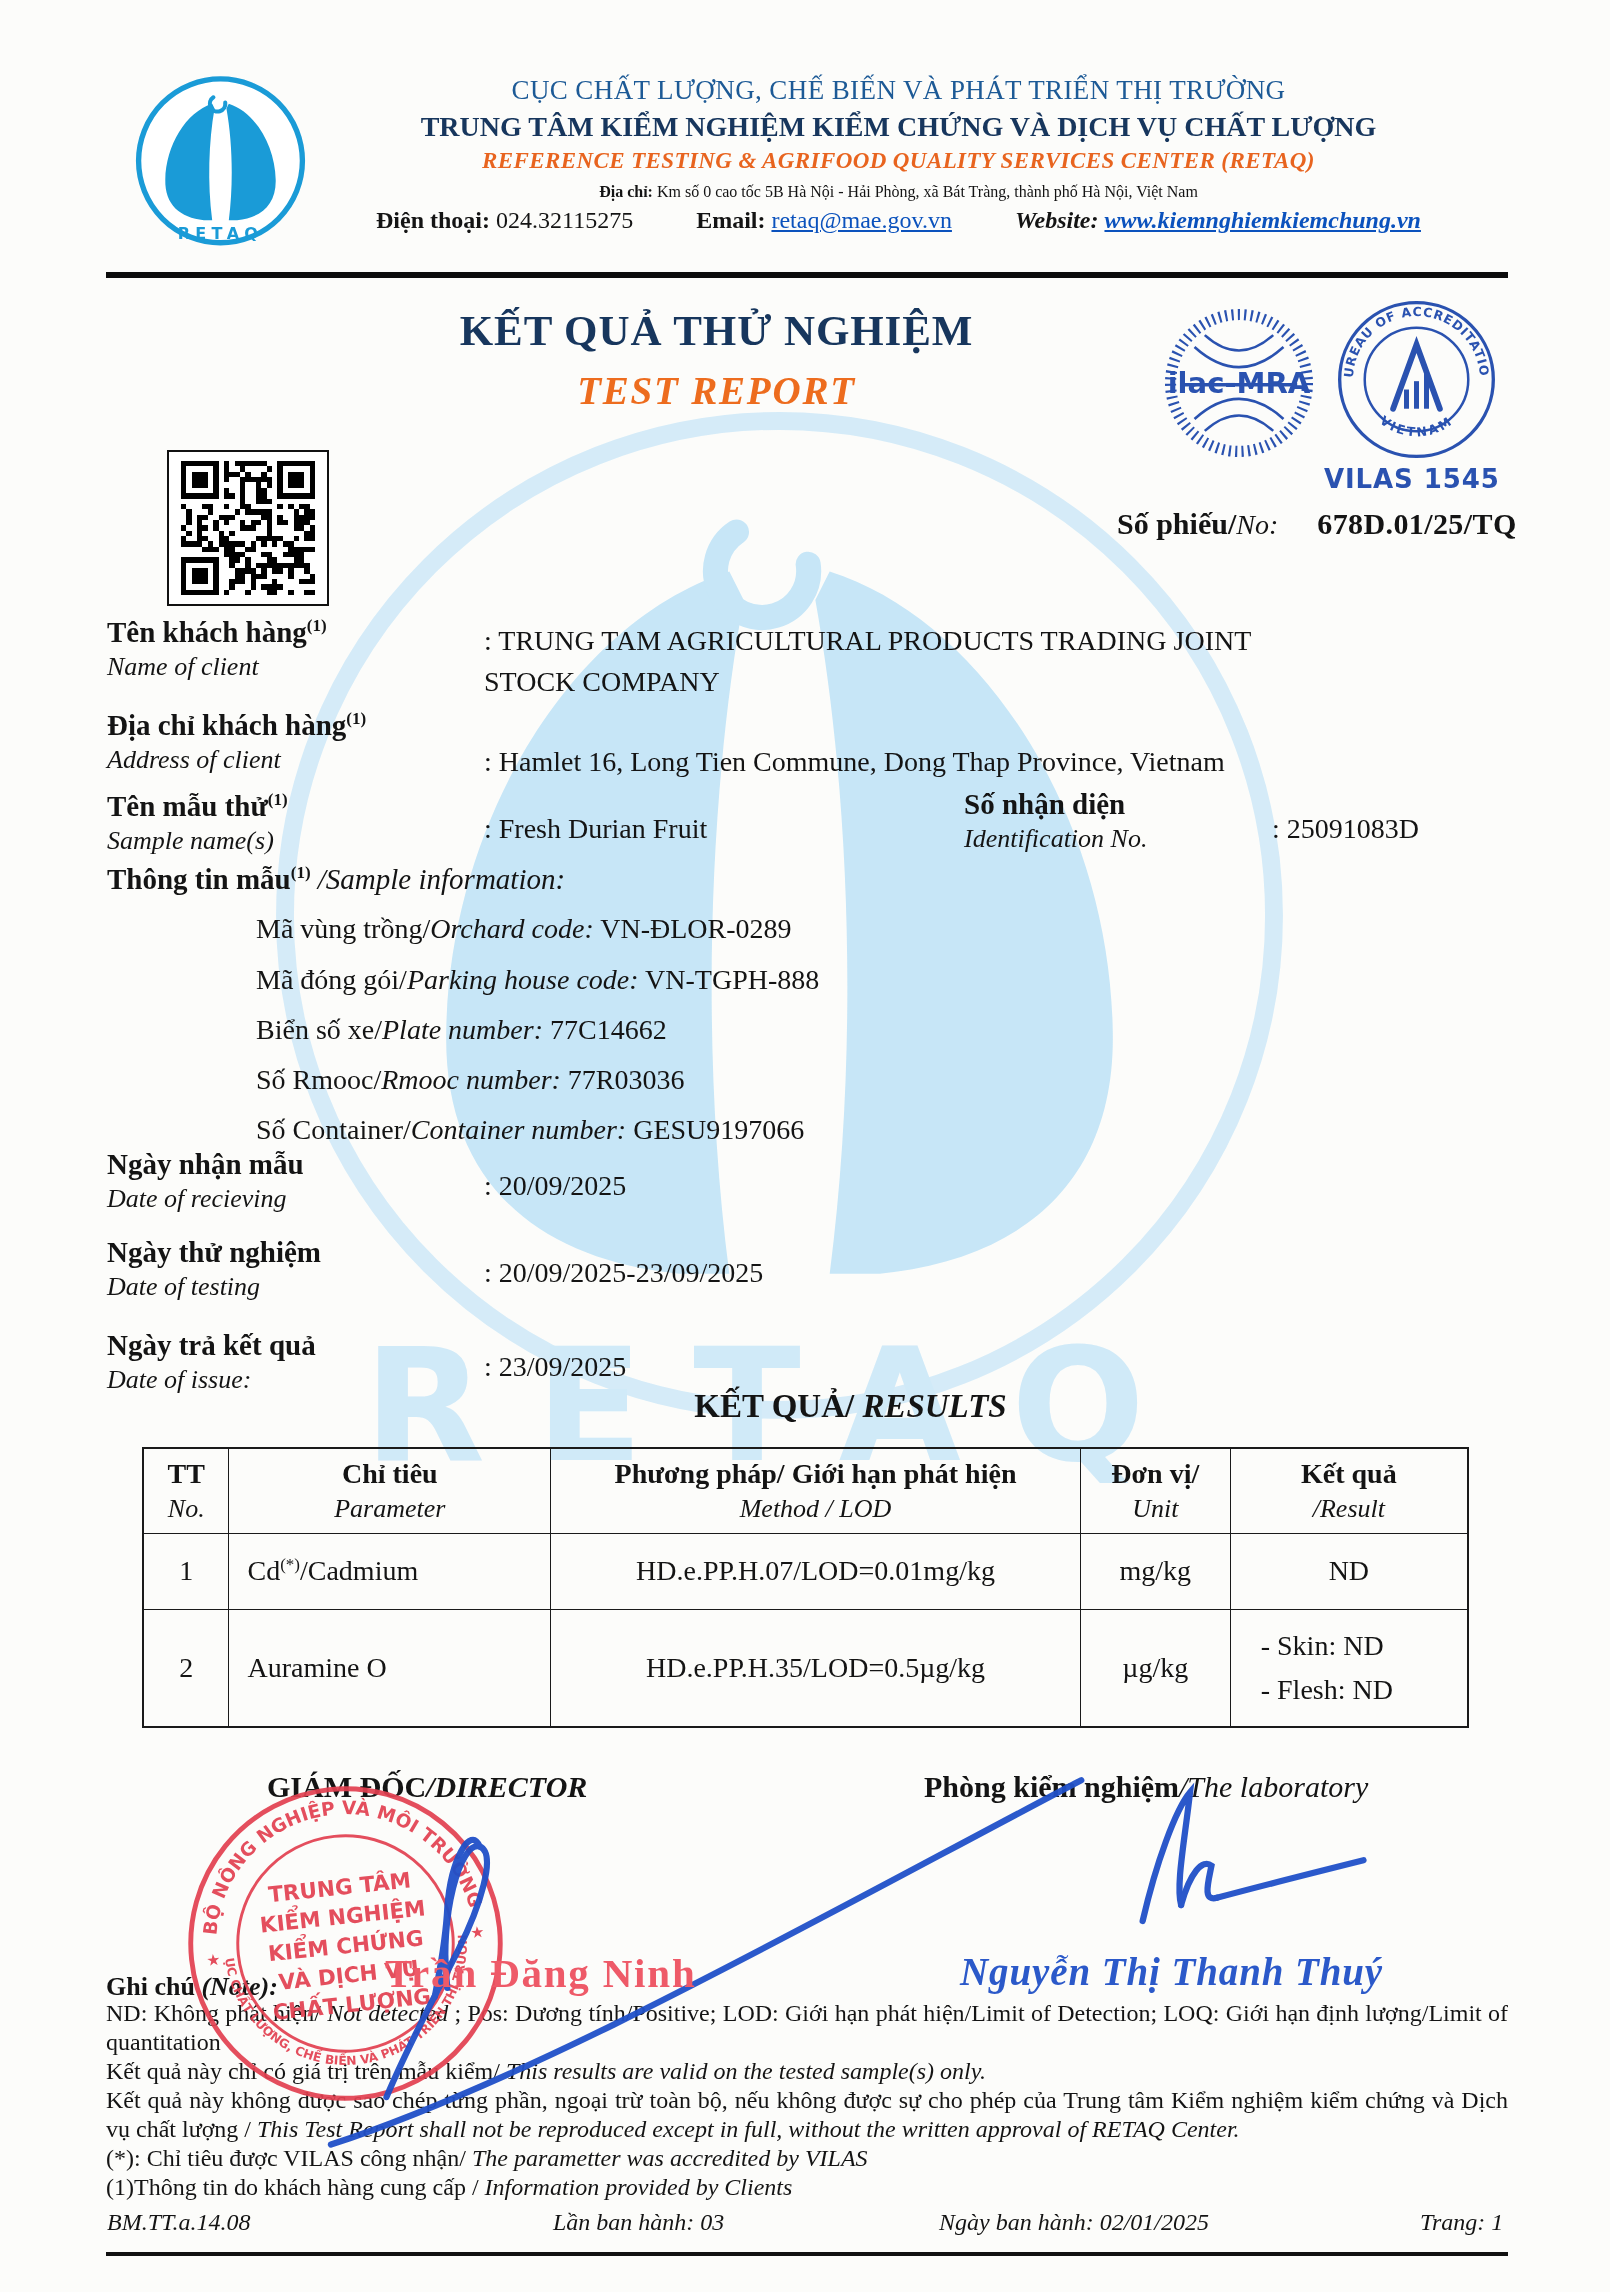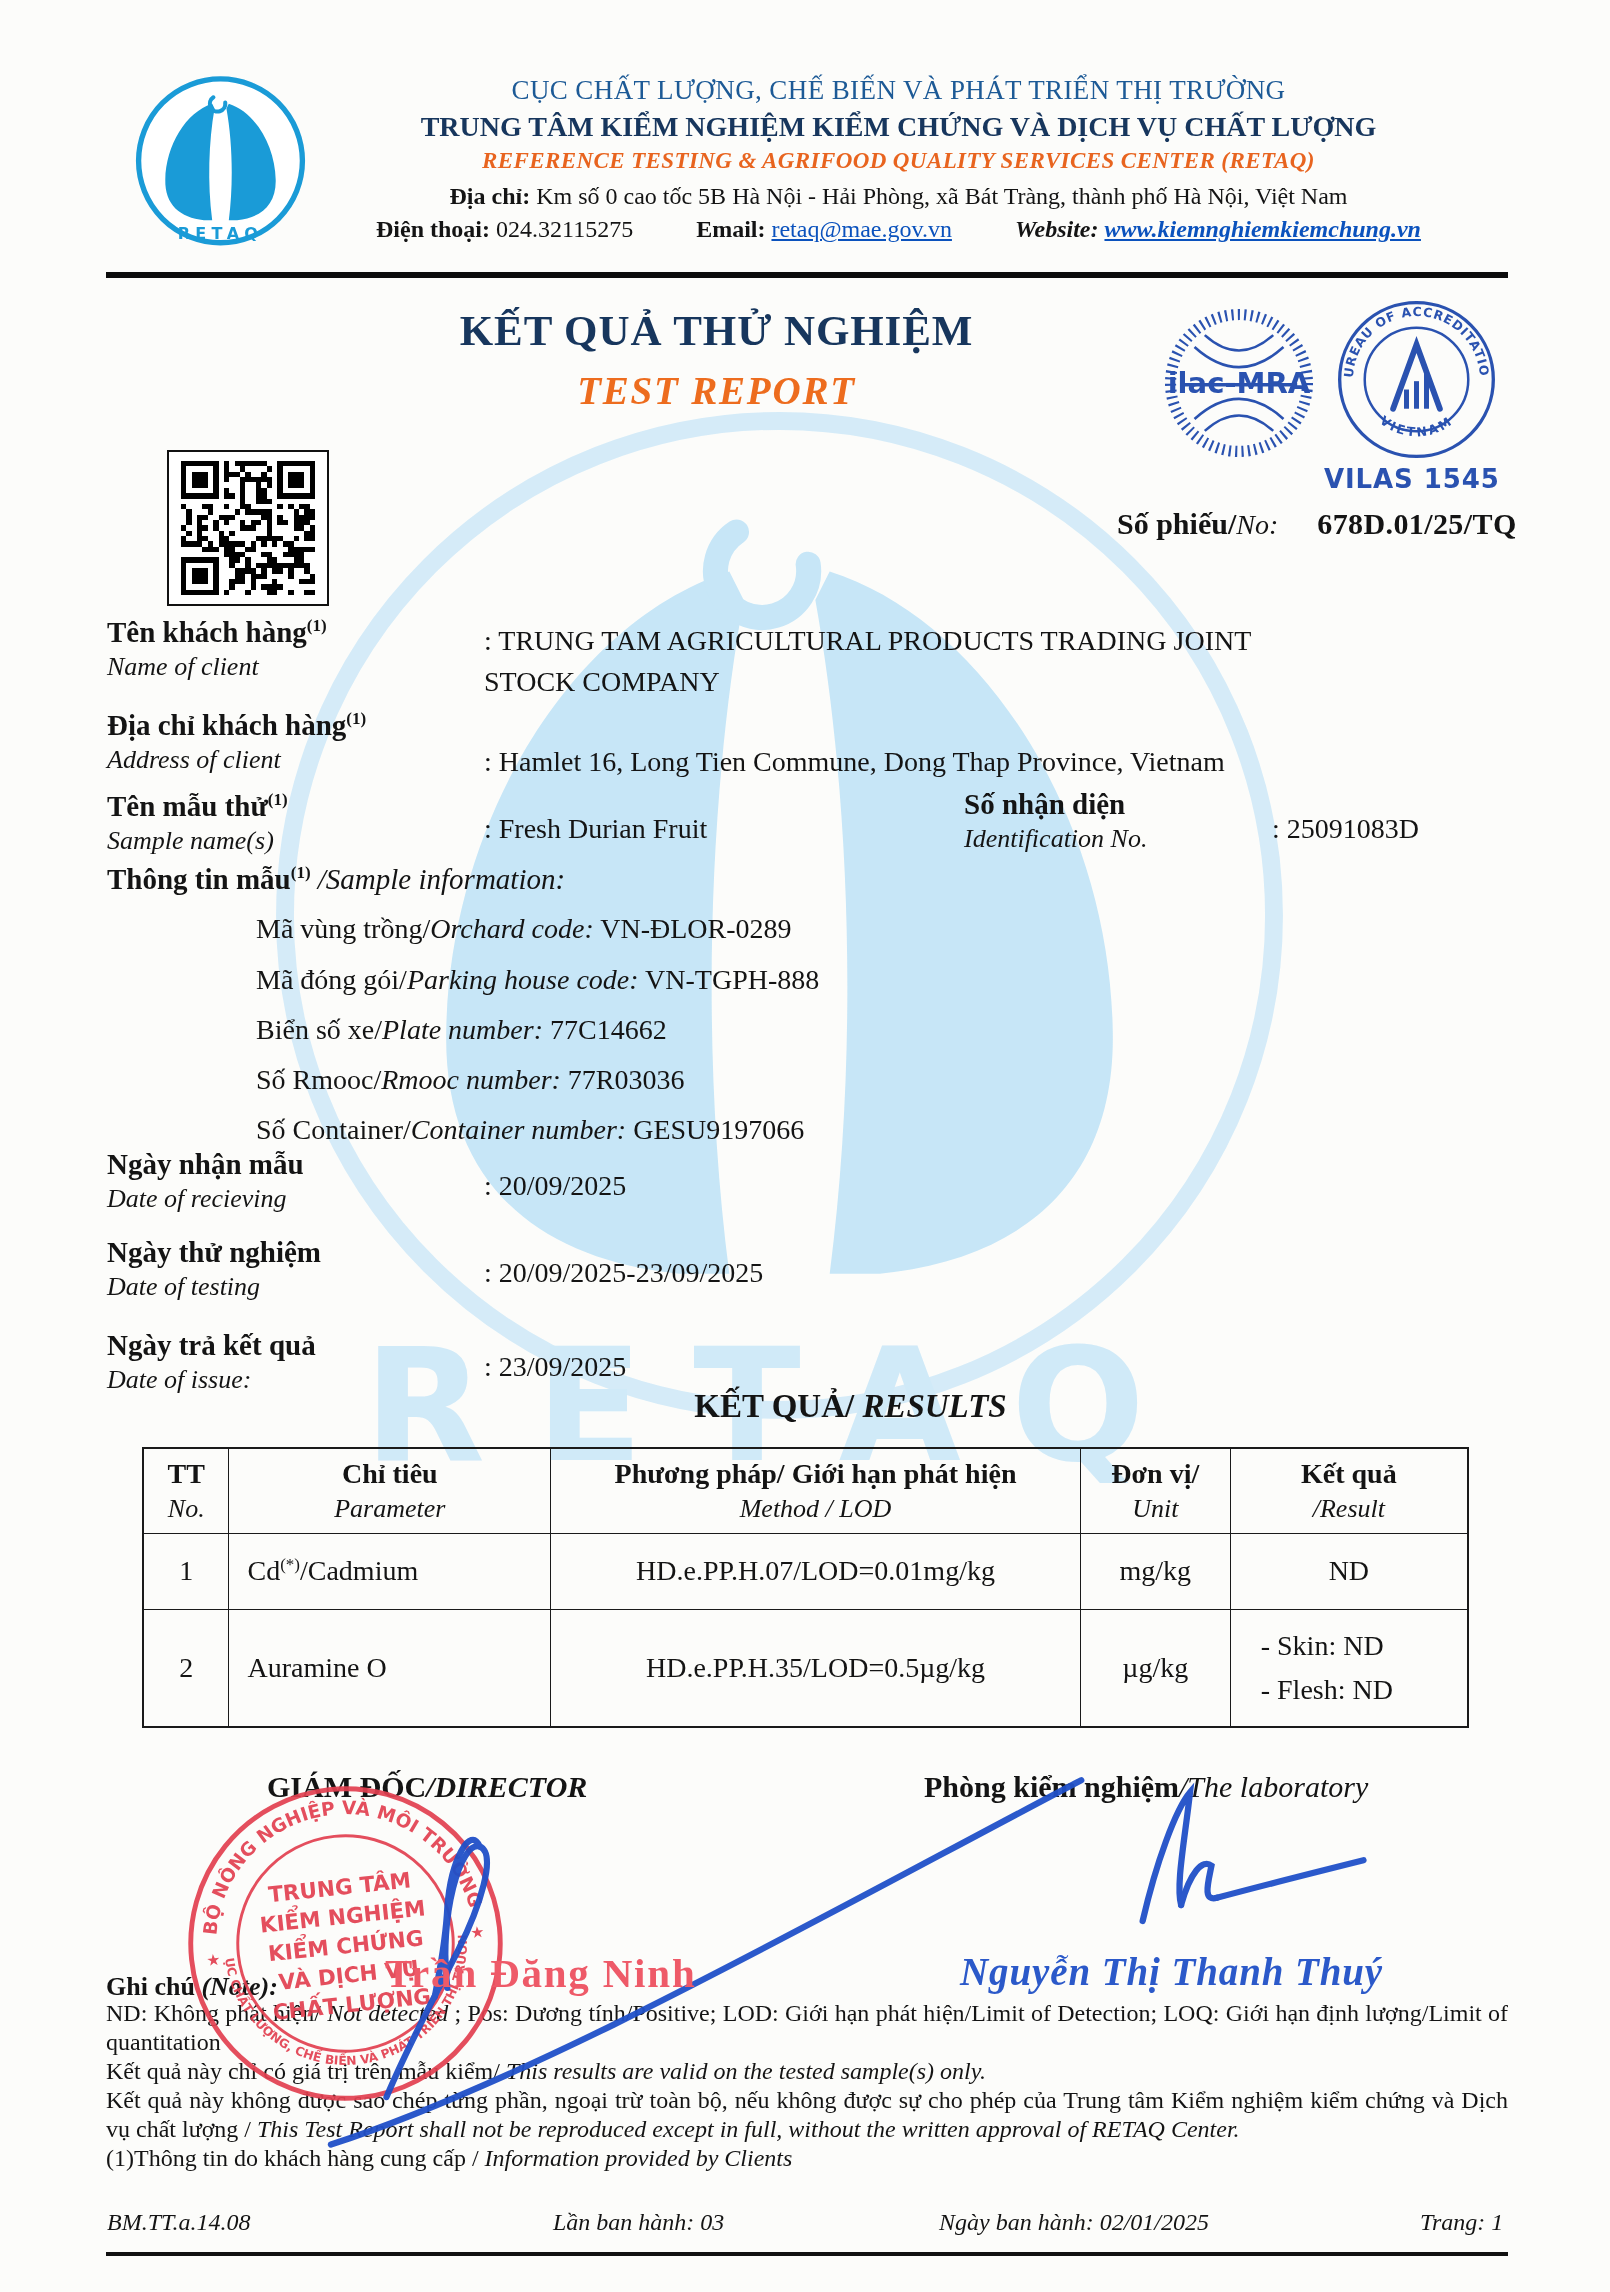--- a/index.html
+++ b/index.html
@@ -6,21 +6,21 @@
   .page{position:relative;width:1610px;height:2293px;background:#fcfcfa;overflow:hidden;
         font-family:"Liberation Serif","DejaVu Serif",serif;color:#141414;}
   .abs{position:absolute;}
 
   
   .logo-svg{left:131px;top:73px;width:179px;height:184px;}
   .hdr{left:296px;top:75px;width:1205px;text-align:center;line-height:1.15;}
   .hdr-l1{font-size:27px;color:#1d5a96;letter-spacing:0.4px;}
   .hdr-l2{font-size:28px;color:#17365d;font-weight:bold;margin-top:4.5px;}
   .hdr-l3{font-size:23px;color:#e8641f;font-weight:bold;font-style:italic;margin-top:5.4px;letter-spacing:0.4px;}
-  .hdr-l4{font-size:24px;margin-top:8px;}
+  .hdr-l4{font-size:16px;margin-top:8px;}
   .hdr-l5{font-size:24px;margin-top:6.3px;}
   .lbl-b{font-weight:bold;}
   .lbl-bi{font-weight:bold;font-style:italic;}
   .link{color:#0b52bd;text-decoration:underline;cursor:pointer;}
   .link-bi{color:#0b52bd;font-weight:bold;font-style:italic;text-decoration:underline;cursor:pointer;}
   .gap-l{margin-left:57px;}
   .rule-top{left:106px;top:272px;width:1402px;height:6.3px;background:#0c0c0c;}
 
   
   .title{left:385px;top:306px;width:663px;text-align:center;}
@@ -535,20 +535,23 @@
     <div>
       <span>ND: Không phát hiện/ </span><span class="en">Not detected</span><span> ; Pos: Dương tính/Positive; LOD: Giới hạn phát hiện/Limit of Detection; LOQ: Giới hạn định lượng/Limit of quantitation</span>
     </div>
     <div>
       <span>Kết quả này chỉ có giá trị trên mẫu kiểm/ </span><span class="en">This results are valid on the tested sample(s) only.</span>
     </div>
     <div>
       <span>Kết quả này không được sao chép từng phần, ngoại trừ toàn bộ, nếu không được sự cho phép của Trung tâm Kiểm nghiệm kiểm chứng và Dịch vụ chất lượng / </span><span class="en">This Test Report shall not be reproduced except in full, without the written approval of RETAQ Center.</span>
     </div>
     <div>
+      <span>(*): Chỉ tiêu được VILAS công nhận/ </span><span class="en">The parametter was accredited by VILAS</span>
+    </div>
+    <div>
       <span>(1)Thông tin do khách hàng cung cấp / </span><span class="en">Information provided by Clients</span>
     </div>
   </div>
 
   <svg class="abs stamp-svg" viewBox="0 0 340 340">
     <g transform="rotate(-6 170 170)" fill="#e24050">
       <circle cx="170" cy="170" r="158" fill="none" stroke="#e24050" stroke-width="5"></circle>
       <circle cx="170" cy="170" r="110" fill="none" stroke="#e24050" stroke-width="3"></circle>
       <defs>
         <path id="stampTop" d="M 38 170 A 132 132 0 0 1 302 170" fill="none"></path>

